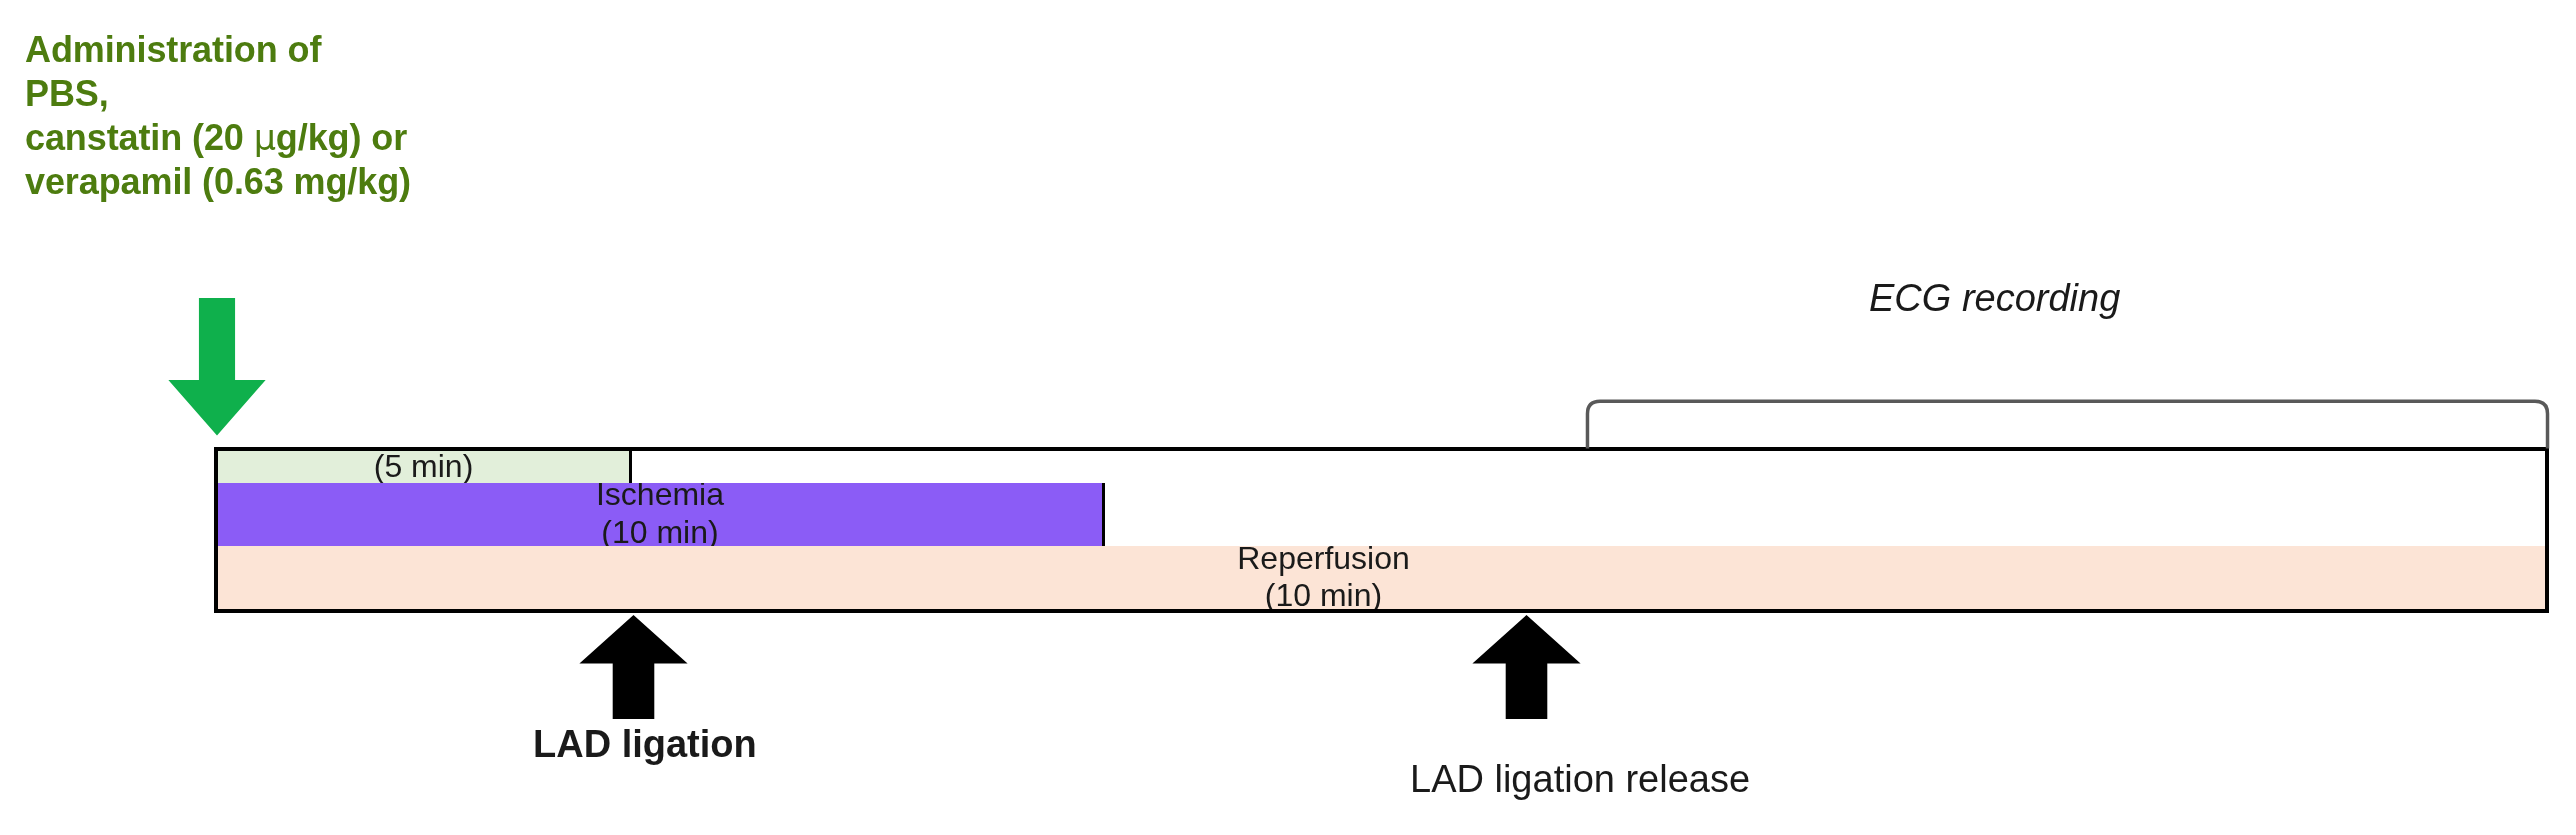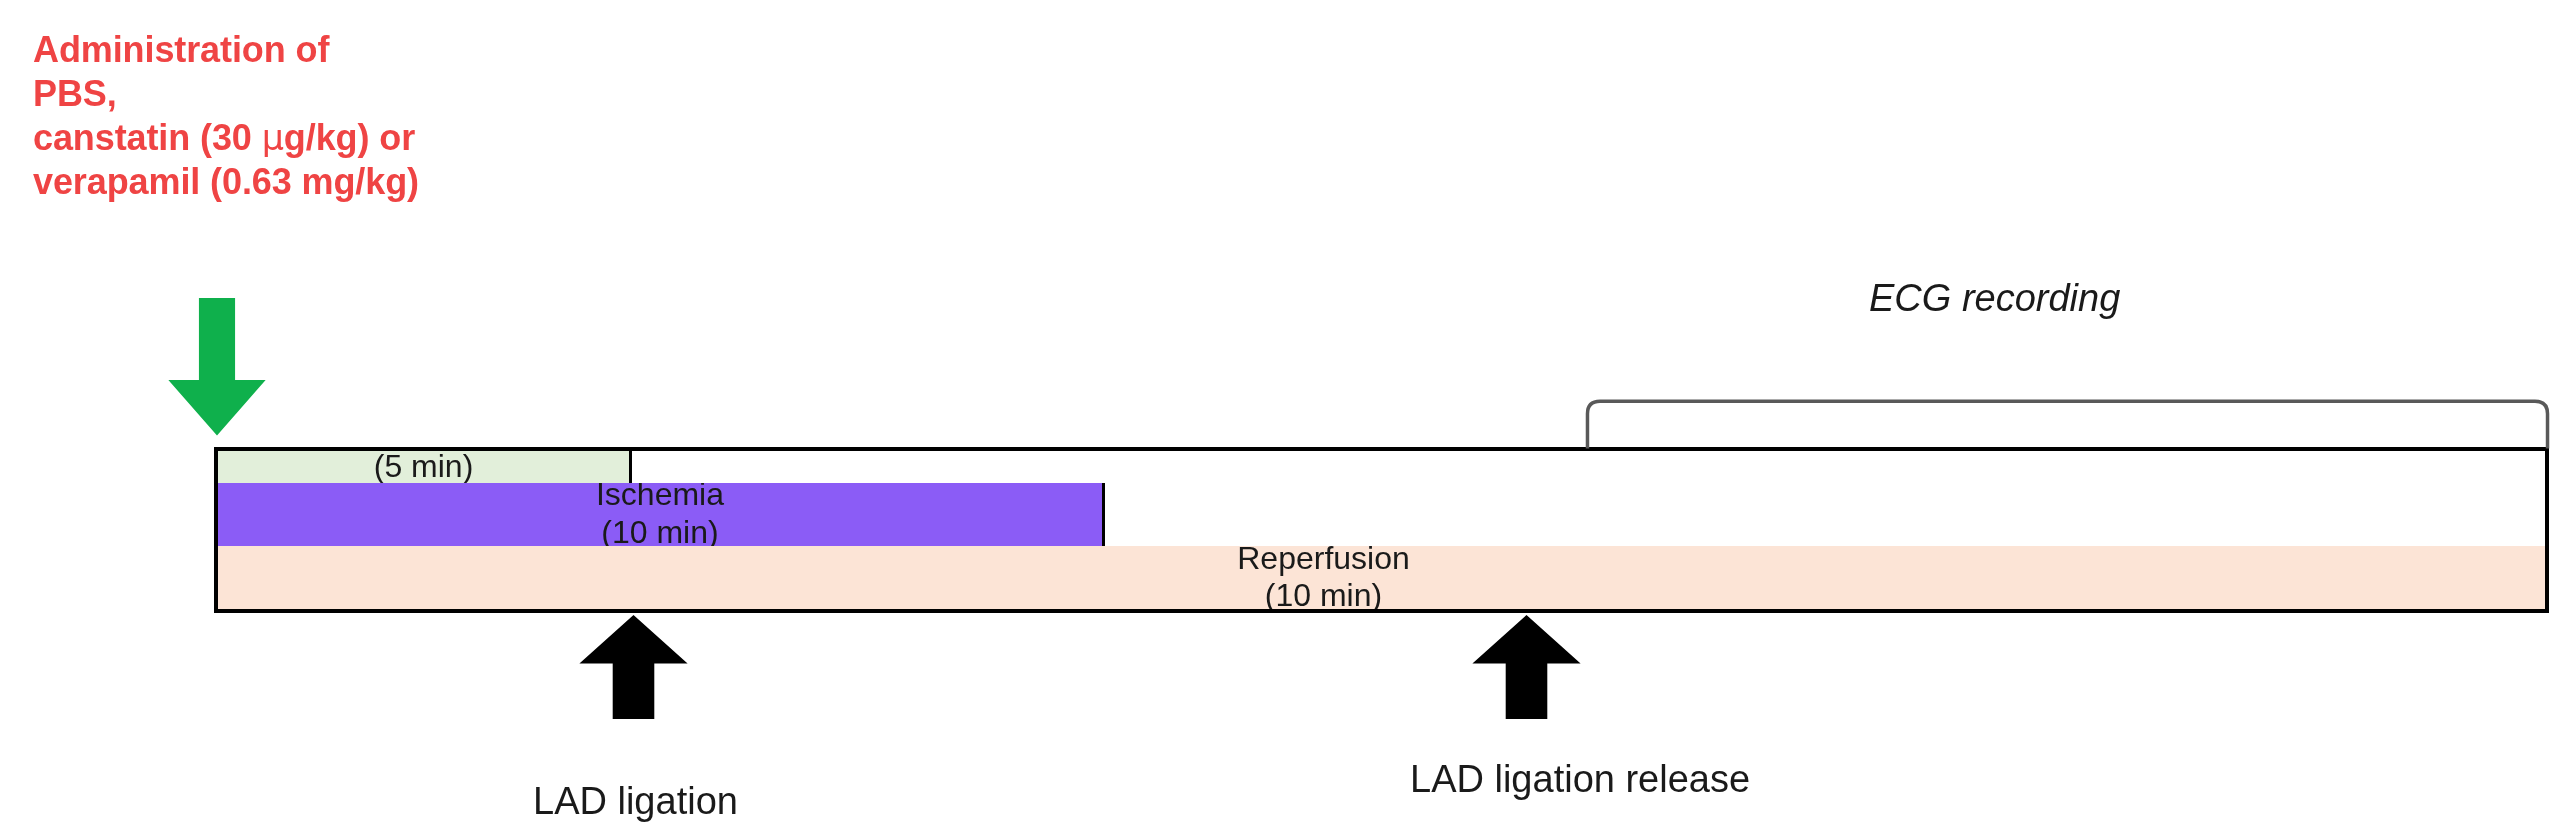--- a/index.html
+++ b/index.html
@@ -18,23 +18,22 @@
 
   
   #admin-caption {
     position: absolute;
     left: 25px;
     top: 28px;
     width: 696px;
     font-size: 36px;
     font-weight: bold;
     line-height: 1.22;
-    color: #ef4444;
+    color: #4d7c0f;
     letter-spacing: -0.1px;
-    margin-left: 8px;
   }
   #admin-caption .ln { display: block; white-space: nowrap; }
   .mu {
     font-family: "DejaVu Sans", sans-serif;
     font-weight: normal;
     font-size: 35px;
   }
 
   
   #green-arrow {
@@ -112,32 +111,32 @@
   #arrow-lad-ligation { left: 578px; top: 615px; }
   #arrow-lad-release  { left: 1471px; top: 615px; }
 
   
   .event-label {
     position: absolute;
     font-size: 38px;
     color: #1a1a1a;
     white-space: nowrap;
   }
-  #label-lad-ligation { left: 533px; top: 780px; }
+  #label-lad-ligation { left: 533px; top: 723px; font-weight: bold; }
   #label-lad-release  { left: 1410px; top: 758px; }
 </style>
 </head>
 <body>
 
 <div id="canvas">
 
   <div id="admin-caption">
     <span class="ln">Administration of</span>
     <span class="ln">PBS,</span>
-    <span class="ln"><span>canstatin (30 </span><span class="mu">μ</span><span>g/kg) or</span></span>
+    <span class="ln"><span>canstatin (20 </span><span class="mu">μ</span><span>g/kg) or</span></span>
     <span class="ln">verapamil (0.63 mg/kg)</span>
   </div>
 
   <svg id="green-arrow" viewBox="0 0 166 200">
     <polygon points="57,0 109,0 109,118 153,118 83,198 13,118 57,118" fill="#0FB04C"></polygon>
   </svg>
 
   <div id="timeline-bar">
     <div class="seg" id="seg-pretreatment">
       <span class="seg-line">(5 min)</span>

